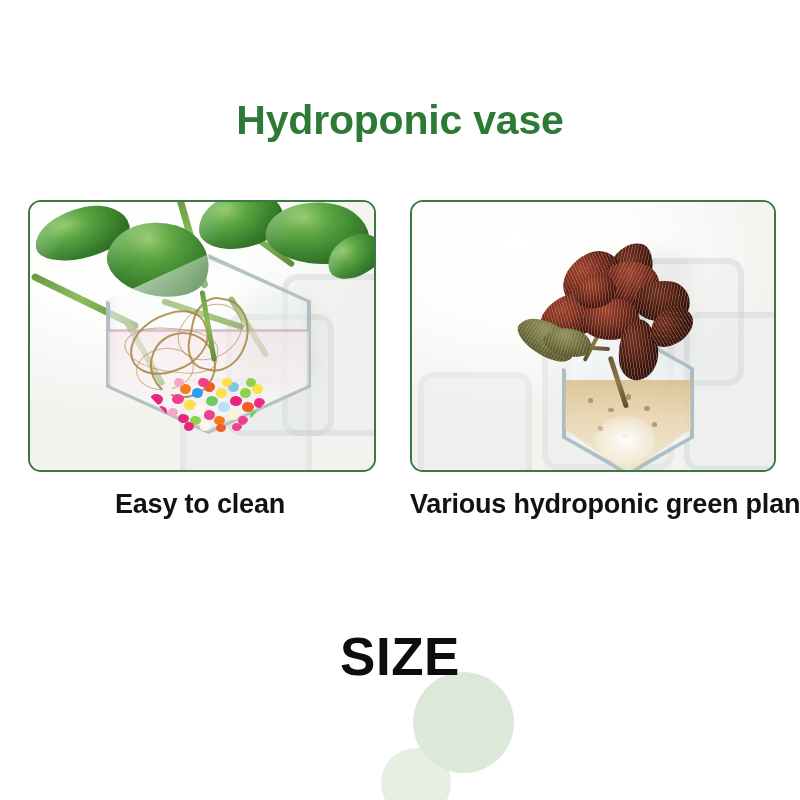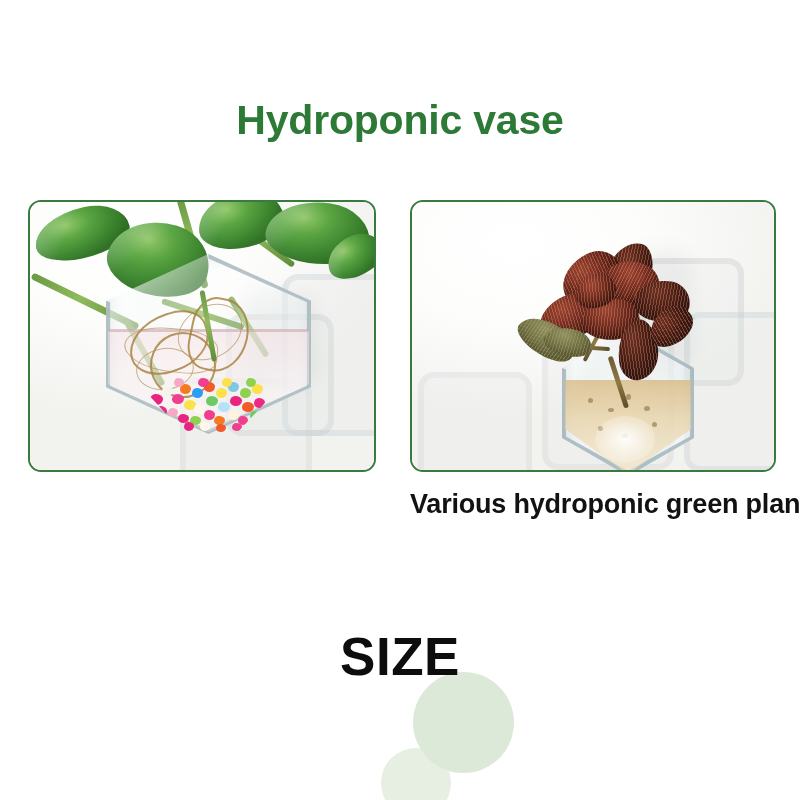--- a/index.html
+++ b/index.html
@@ -358,20 +358,21 @@
       <div class="rleaf" style="left:126px; top:92px;  width:66px; height:44px; transform:rotate(-14deg);"></div>
       <div class="rleaf" style="left:170px; top:96px;  width:58px; height:42px; transform:rotate(8deg);"></div>
       <div class="rleaf dark" style="left:206px; top:118px; width:40px; height:60px; transform:rotate(-6deg);"></div>
       <div class="rleaf dark" style="left:236px; top:106px; width:46px; height:36px; transform:rotate(-28deg);"></div>
       <div class="rleaf olive" style="left:104px; top:120px; width:62px; height:34px; transform:rotate(36deg);"></div>
       <div class="rleaf olive" style="left:132px; top:126px; width:48px; height:28px; transform:rotate(18deg);"></div>
       <div class="rleaf" style="left:164px; top:72px;  width:40px; height:34px; transform:rotate(-4deg);"></div>
     </div>
   </div>
 
+  <div class="caption left">Easy to clean</div>
 
   <div class="caption right">Various hydroponic green plants</div>
 
   <div class="deco small"></div>
   <div class="deco main"></div>
 
   <div class="size-block">
     <span class="l1">SIZE</span>
   </div>
 

